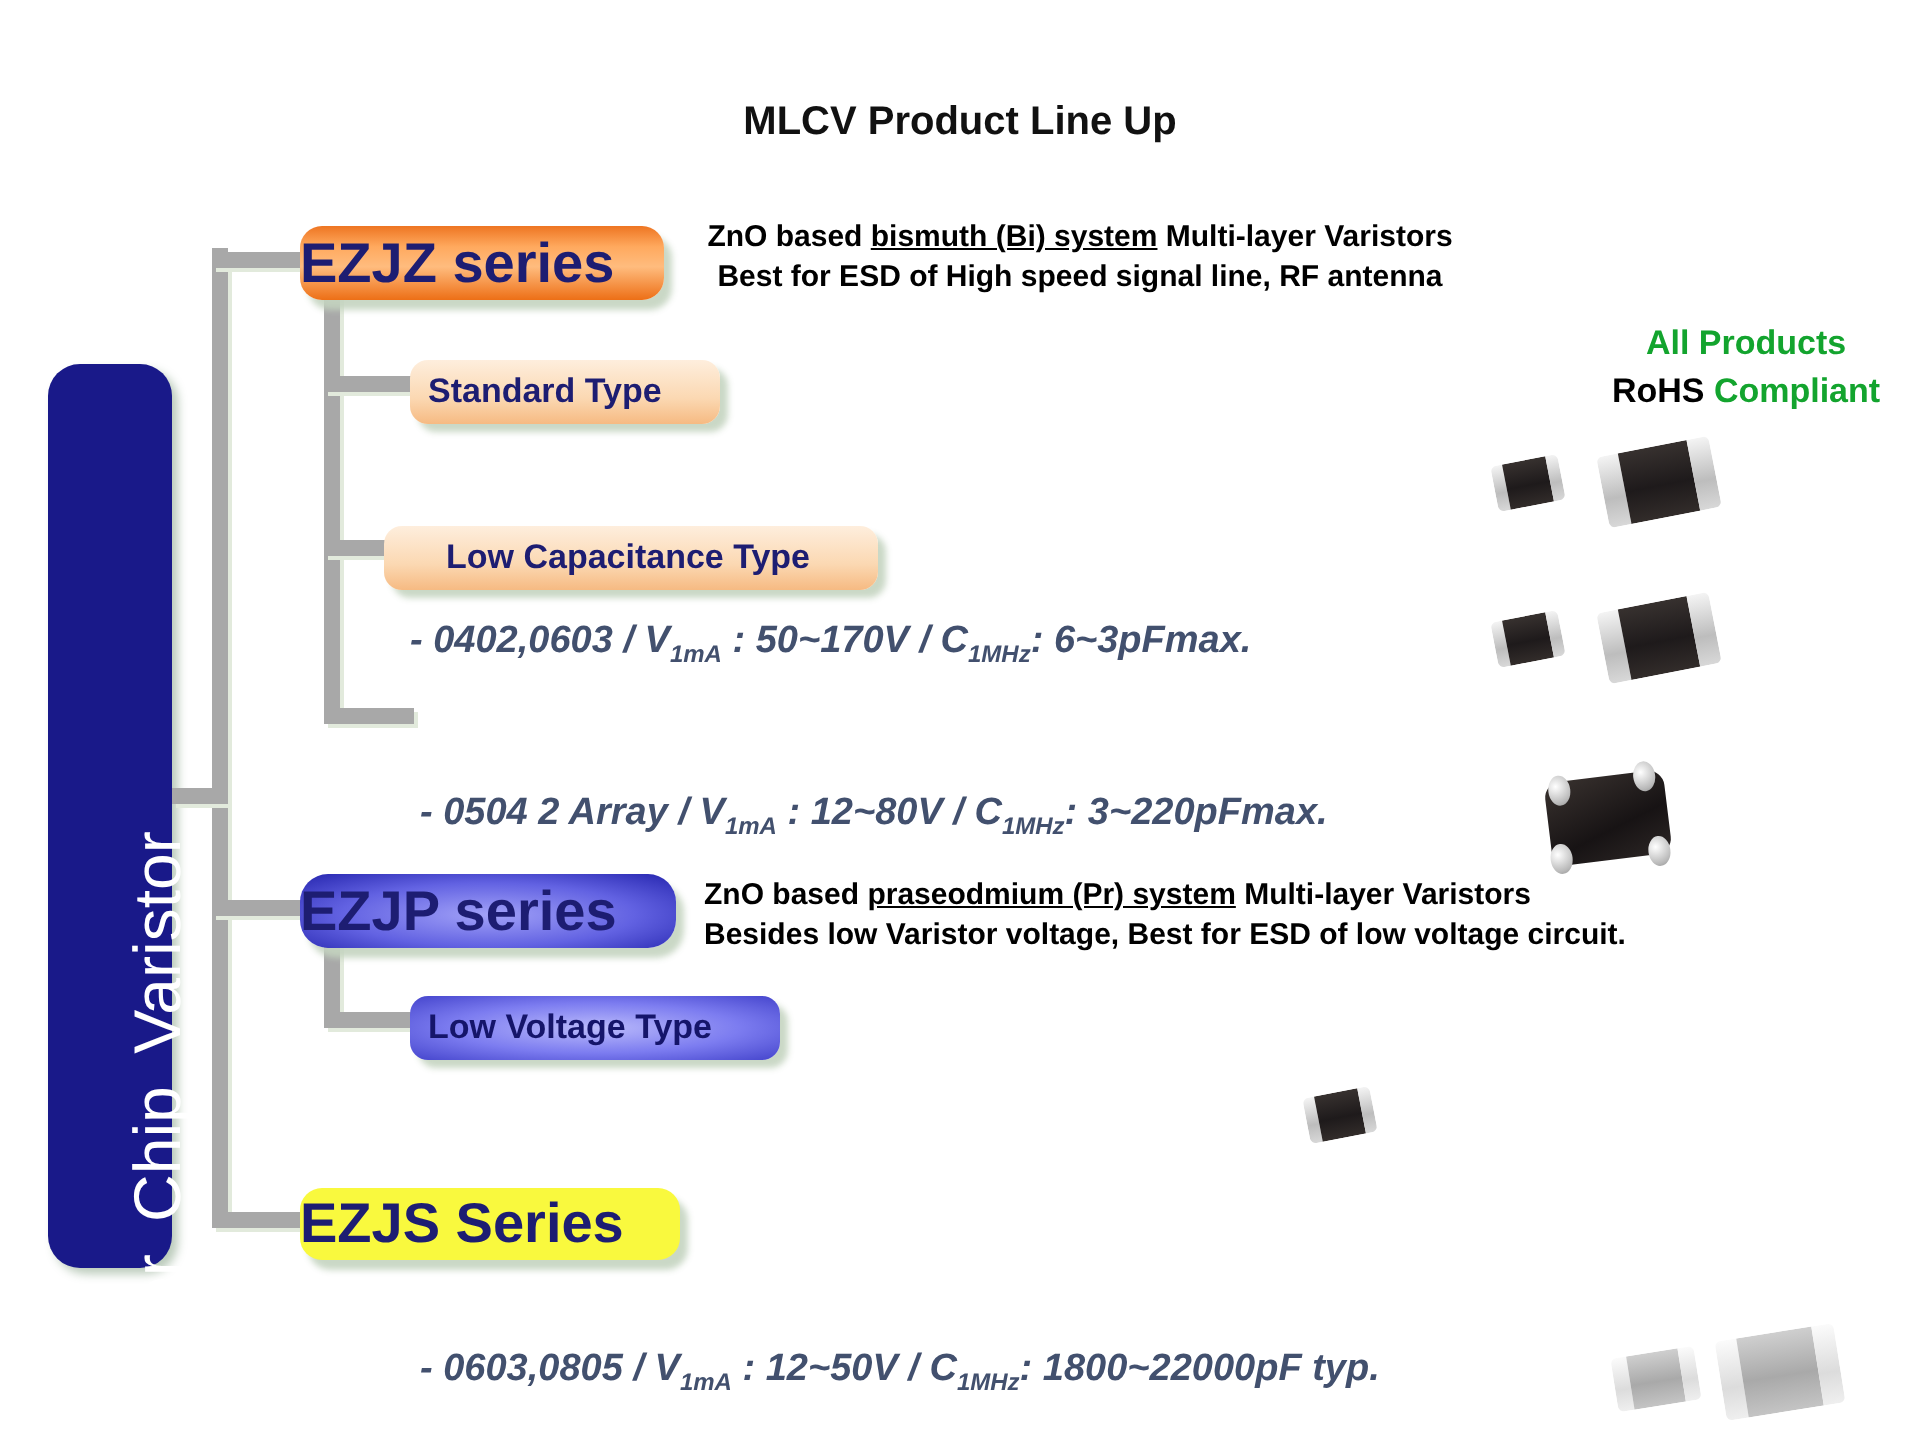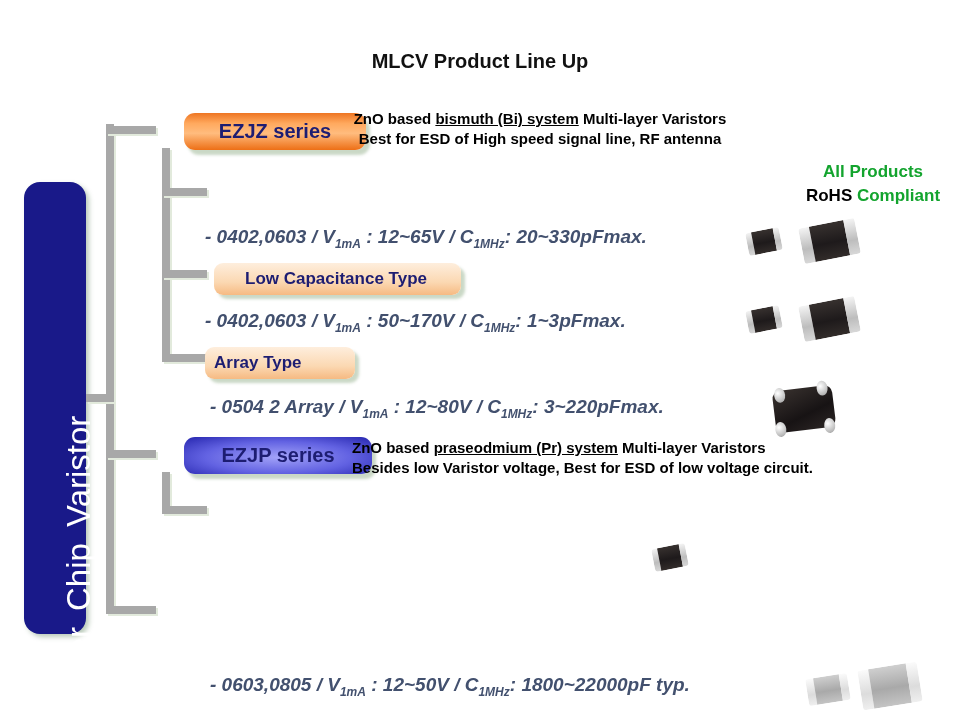--- a/index.html
+++ b/index.html
@@ -21,27 +21,26 @@
   .navybar-label{
     position:absolute;left:-171px;top:388px;width:452px;height:44px;
     transform:rotate(-90deg);
     color:#ffffff;font-size:33px;text-align:center;word-spacing:7px;
     line-height:44px;white-space:nowrap;
   }
   
   .tline{position:absolute;background:#a8a8a8;box-shadow:2px 2px 0 #e2eadc;}
   
   .series-btn{
-    position:absolute;border-radius:11px;text-align:center;
-    font-weight:bold;font-size:20px;color:#1d1d72;
+    position:absolute;border-radius:11px;
+    font-weight:bold;font-size:28px;color:#1d1d72;
     box-shadow:4px 5px 3px rgba(196,212,192,.9);
-    margin-left:34px;
   }
   .btn-orange{background:linear-gradient(180deg,#ee7522 0%,#ffa95e 28%,#ffbc7e 55%,#ed6f16 100%);}
-  .btn-blue{background:radial-gradient(ellipse at 50% 55%,#a2a2f8 0%,#6262e2 55%,#2525ae 100%);}
+  .btn-blue{background:radial-gradient(ellipse at 50% 55%,#a2a2f8 0%,#6262e2 55%,#2525ae 100%);border-radius:14px;}
   .btn-yellow{background:#f9f93e;}
   
   .type-btn{
     position:absolute;height:32px;line-height:32px;border-radius:9px;
     padding-left:9px;font-weight:bold;font-size:17px;color:#1d1d72;
     box-shadow:4px 4px 3px rgba(196,212,192,.9);
   }
   .type-peach{background:linear-gradient(180deg,#feeedd 0%,#fbd8b2 60%,#f6ba82 100%);}
   .type-blue{background:radial-gradient(ellipse at 50% 50%,#babafb 0%,#7c7cf0 55%,#4444cc 100%);color:#15156a;}
   
@@ -105,41 +104,40 @@
     <span><span>ZnO based </span><span class="u">bismuth (Bi) system</span><span> Multi-layer Varistors</span></span><br>
     <span>Best for ESD of High speed signal line, RF antenna</span>
   </div>
 
   <div class="rohs">
     <span class="green">All Products</span><br>
     <span class="red">RoHS</span>
     <span class="green">Compliant</span>
   </div>
 
-  <div class="spec" style="left:205px;top:226px;">
-    <span>- 0402,0603 / V</span><sub>1mA</sub><span> : 12~65V / C</span><sub>1MHz</sub><span>: 20~330pFmax.</span>
+  <div class="type-btn type-peach" style="left:205px;top:180px;width:146px;">Standard Type</div>
+
+  <div class="type-btn type-peach" style="left:192px;top:263px;width:216px;padding-left:31px;">Low Capacitance Type</div>
+  <div class="spec" style="left:205px;top:310px;">
+    <span>- 0402,0603 / V</span><sub>1mA</sub><span> : 50~170V / C</span><sub>1MHz</sub><span>: 6~3pFmax.</span>
   </div>
 
-  <div class="type-btn type-peach" style="left:214px;top:263px;width:216px;padding-left:31px;">Low Capacitance Type</div>
-  <div class="spec" style="left:205px;top:310px;">
-    <span>- 0402,0603 / V</span><sub>1mA</sub><span> : 50~170V / C</span><sub>1MHz</sub><span>: 1~3pFmax.</span>
-  </div>
-
-  <div class="type-btn type-peach" style="left:205px;top:347px;width:141px;">Array Type</div>
   <div class="spec" style="left:210px;top:396px;">
     <span>- 0504 2 Array / V</span><sub>1mA</sub><span> : 12~80V / C</span><sub>1MHz</sub><span>: 3~220pFmax.</span>
   </div>
 
   <div class="series-btn btn-blue" style="left:150px;top:437px;width:188px;height:37px;line-height:37px;">EZJP series</div>
   <div class="desc" style="left:352px;top:438px;width:520px;">
     <span><span>ZnO based </span><span class="u">praseodmium (Pr) system</span><span> Multi-layer Varistors</span></span><br>
     <span>Besides low Varistor voltage, Best for ESD of low voltage circuit.</span>
   </div>
 
+  <div class="type-btn type-blue" style="left:205px;top:498px;width:176px;">Low Voltage Type</div>
 
+  <div class="series-btn btn-yellow" style="left:150px;top:594px;width:190px;height:36px;line-height:36px;">EZJS Series</div>
   <div class="spec" style="left:210px;top:674px;">
     <span>- 0603,0805 / V</span><sub>1mA</sub><span> : 12~50V / C</span><sub>1MHz</sub><span>: 1800~22000pF typ.</span>
   </div>
 
   <div class="chip" style="left:747px;top:230px;width:34px;height:23px;transform:rotate(-11deg);">
       <div class="cap"></div>
       <div class="body"></div>
       <div class="cap"></div>
     </div>
   <div class="chip" style="left:801px;top:223px;width:57px;height:36px;transform:rotate(-11deg);">

